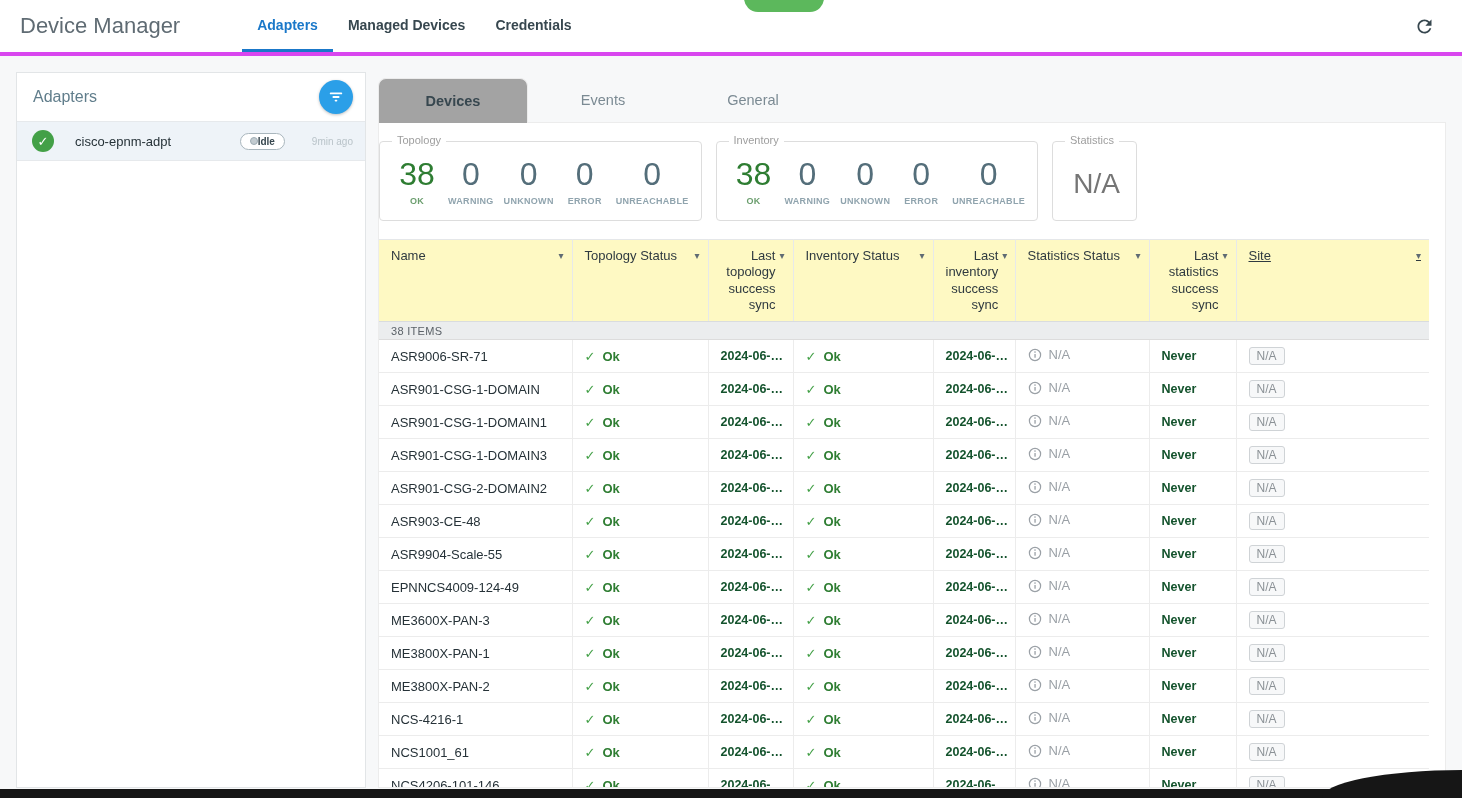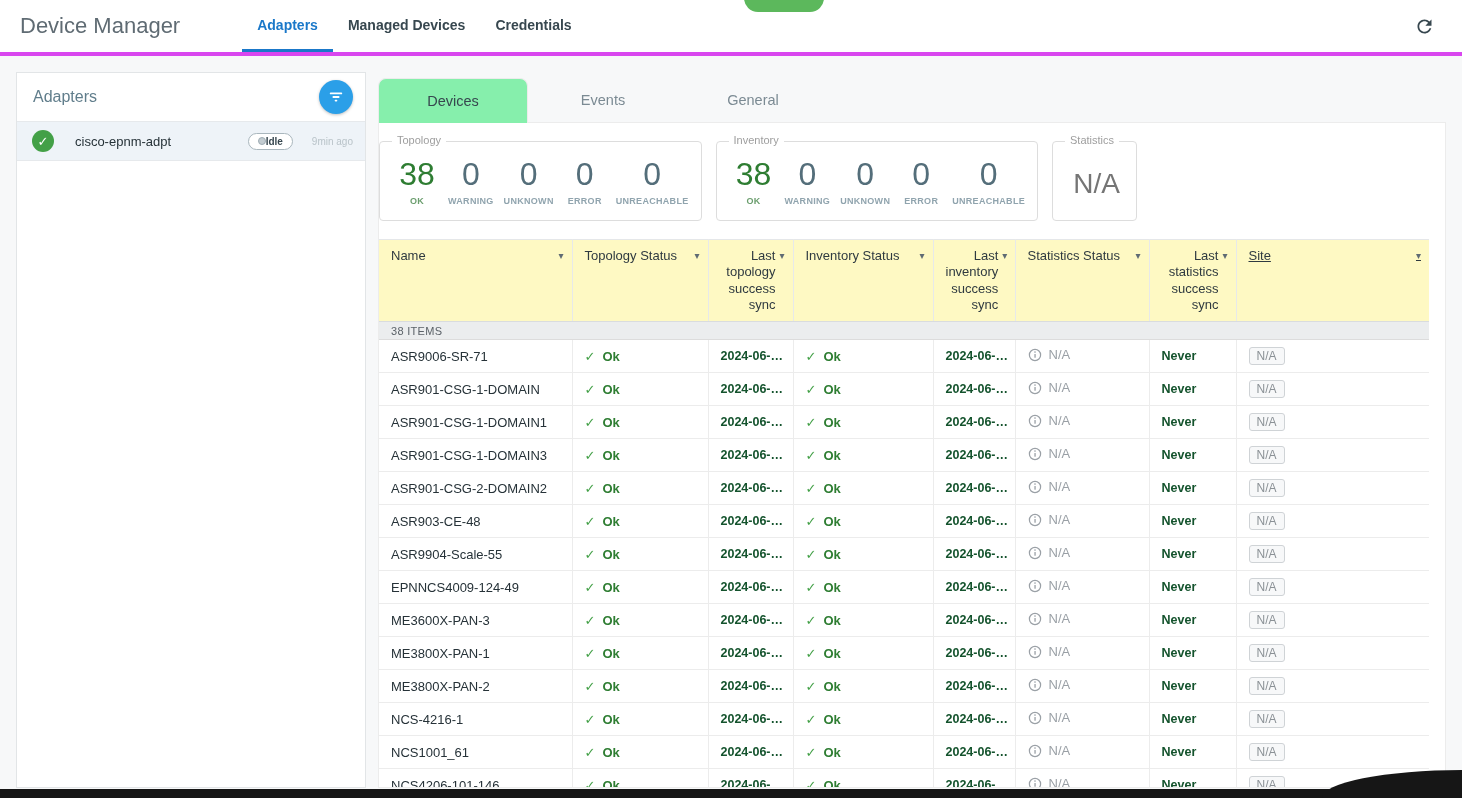--- a/index.html
+++ b/index.html
@@ -73,34 +73,34 @@
     font-size: 13px; flex: 0 0 auto;
   }
   .adapter-name { font-size: 13px; color: #263238; flex: 1; padding-left: 10px; }
   .idle-badge {
     display: inline-flex; align-items: center; 
     border: 1px solid #a9b6bd; border-radius: 10px;
     padding: 2px 9px; font-size: 10px; font-weight: 700;
     color: #37474f; background: #fff;
   }
   .idle-dot { width: 8px; height: 8px; border-radius: 50%; background: #c3ccd1; border: 1px solid #9fadb4; }
-  .adapter-time { font-size: 10px; color: #b9c3c9; margin-left: 8px; }
+  .adapter-time { font-size: 10px; color: #b9c3c9; margin-left: 16px; }
 
   
   .main { position: absolute; left: 378px; top: 78px; right: 16px; bottom: 10px; }
   .main-tabs { display: flex; height: 44px; align-items: stretch; }
   .main-tab {
     width: 150px; display: flex; align-items: center; justify-content: center;
     font-size: 14.5px; color: #7b8a93; cursor: pointer;
   }
   .main-tab.active {
-    background: #86efac; color: #37474f;
+    background: #a3a3a3; color: #37474f;
     border: 1px solid #ececec; border-bottom: none;
     border-radius: 8px 8px 0 0;
-    margin-bottom: -1px; z-index: 2;
+    margin-bottom: -1px; z-index: 2; font-weight: bold;
   }
   .main-panel {
     position: relative; background: #fff;
     border: 1px solid #ececec;
     height: calc(100% - 44px);
     padding: 0 16px 0 0;
     overflow: hidden;
   }
 
   

